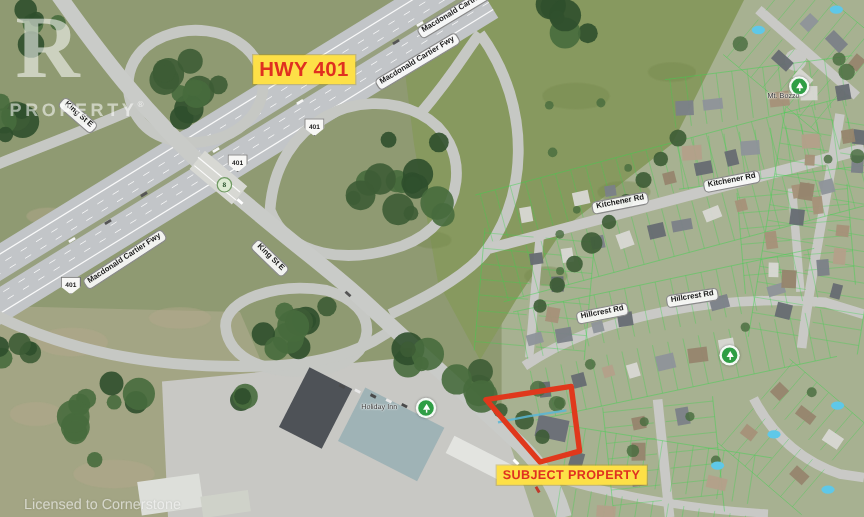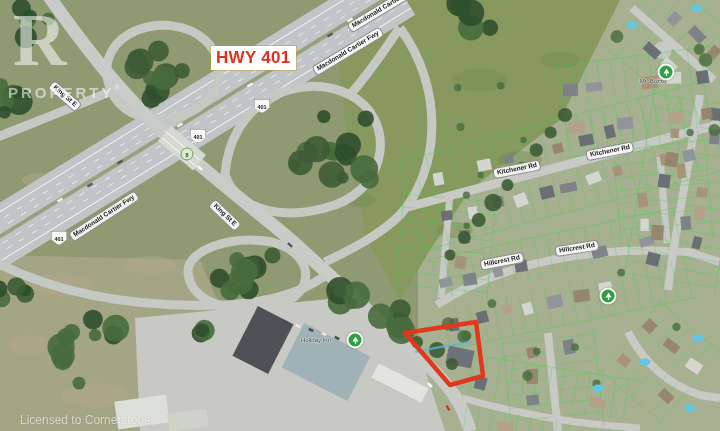--- a/index.html
+++ b/index.html
@@ -7,21 +7,21 @@
          font-family:"Liberation Sans", sans-serif;background:#8f9a72;}
   #map-svg{position:absolute;left:0;top:0;}
   .ovl{position:absolute;z-index:5;}
   .pill{position:absolute;z-index:6;background:rgba(250,250,250,.92);border:1px solid #8a8a8a;
         border-radius:4px;color:#1a1a1a;font-size:6.5px;font-weight:bold;line-height:1;
         padding:1px 3px;white-space:nowrap;transform-origin:center;}
   .shield{position:absolute;z-index:6;width:15px;height:13px;background:#f7f7f5;border:1px solid #777;
           color:#222;font-size:5.5px;font-weight:bold;display:flex;align-items:center;justify-content:center;
           clip-path:polygon(0 0,100% 0,100% 55%,50% 100%,0 55%);transform:translate(-50%,-50%);}
   .shield.green{width:11px;height:11px;border-radius:50%;clip-path:none;background:#dcead2;border:1px solid #6f9a62;color:#27502a;}
-  .callout{position:absolute;z-index:8;background:#ffffff;color:#e03020;font-weight:bold;
+  .callout{position:absolute;z-index:8;background:#fde047;color:#e03020;font-weight:bold;
            padding:2px 5px;letter-spacing:.3px;box-shadow:0 0 0 1px rgba(180,150,0,.35);}
   #hwy-callout{left:211px;top:46px;font-size:17px;}
   #subject-callout{left:414px;top:388px;font-size:10.5px;}
   .poi{position:absolute;z-index:6;width:13px;height:13px;border-radius:50%;background:#2f9e45;
        border:2px solid rgba(255,255,255,.95);box-shadow:0 0 2px rgba(0,0,0,.4);
        transform:translate(-50%,-50%);display:flex;align-items:center;justify-content:center;}
   .poi svg{display:block;}
   .poi-label{position:absolute;z-index:6;font-size:6px;color:#333;white-space:nowrap;
              text-shadow:0 0 2px #fff,0 0 2px #fff,0 0 1px #fff;transform:translate(-50%,-50%);}
   #realtor-wm{left:8px;top:6px;z-index:9;color:rgba(255,255,255,.55);}
@@ -631,20 +631,21 @@
   <div class="poi" style="left:355px;top:340px;">
     <svg width="8" height="8" viewBox="0 0 8 8">
         <polygon points="4,0 7,5 1,5" fill="#fff"></polygon>
         <rect x="3.4" y="5" width="1.2" height="2.4" fill="#fff"></rect>
       </svg>
   </div>
   <div class="poi-label" style="left:316px;top:340px;">Holiday Inn</div>
   <div class="poi-label" style="left:653px;top:81px;">Mt. Bozzo</div>
 
   <div class="callout" id="hwy-callout">HWY 401</div>
+  <div class="callout" id="subject-callout">SUBJECT PROPERTY</div>
 
   <div class="ovl" id="realtor-wm">
     <div id="realtor-block">
       <div id="realtor-bar"></div>
       <div id="realtor-r">R</div>
     </div>
     <div id="realtor-text"><span>PROPERTY</span><span id="realtor-reg">®</span></div>
   </div>
   <div class="ovl" id="license-wm">Licensed to Cornerstone</div>
 </div>

